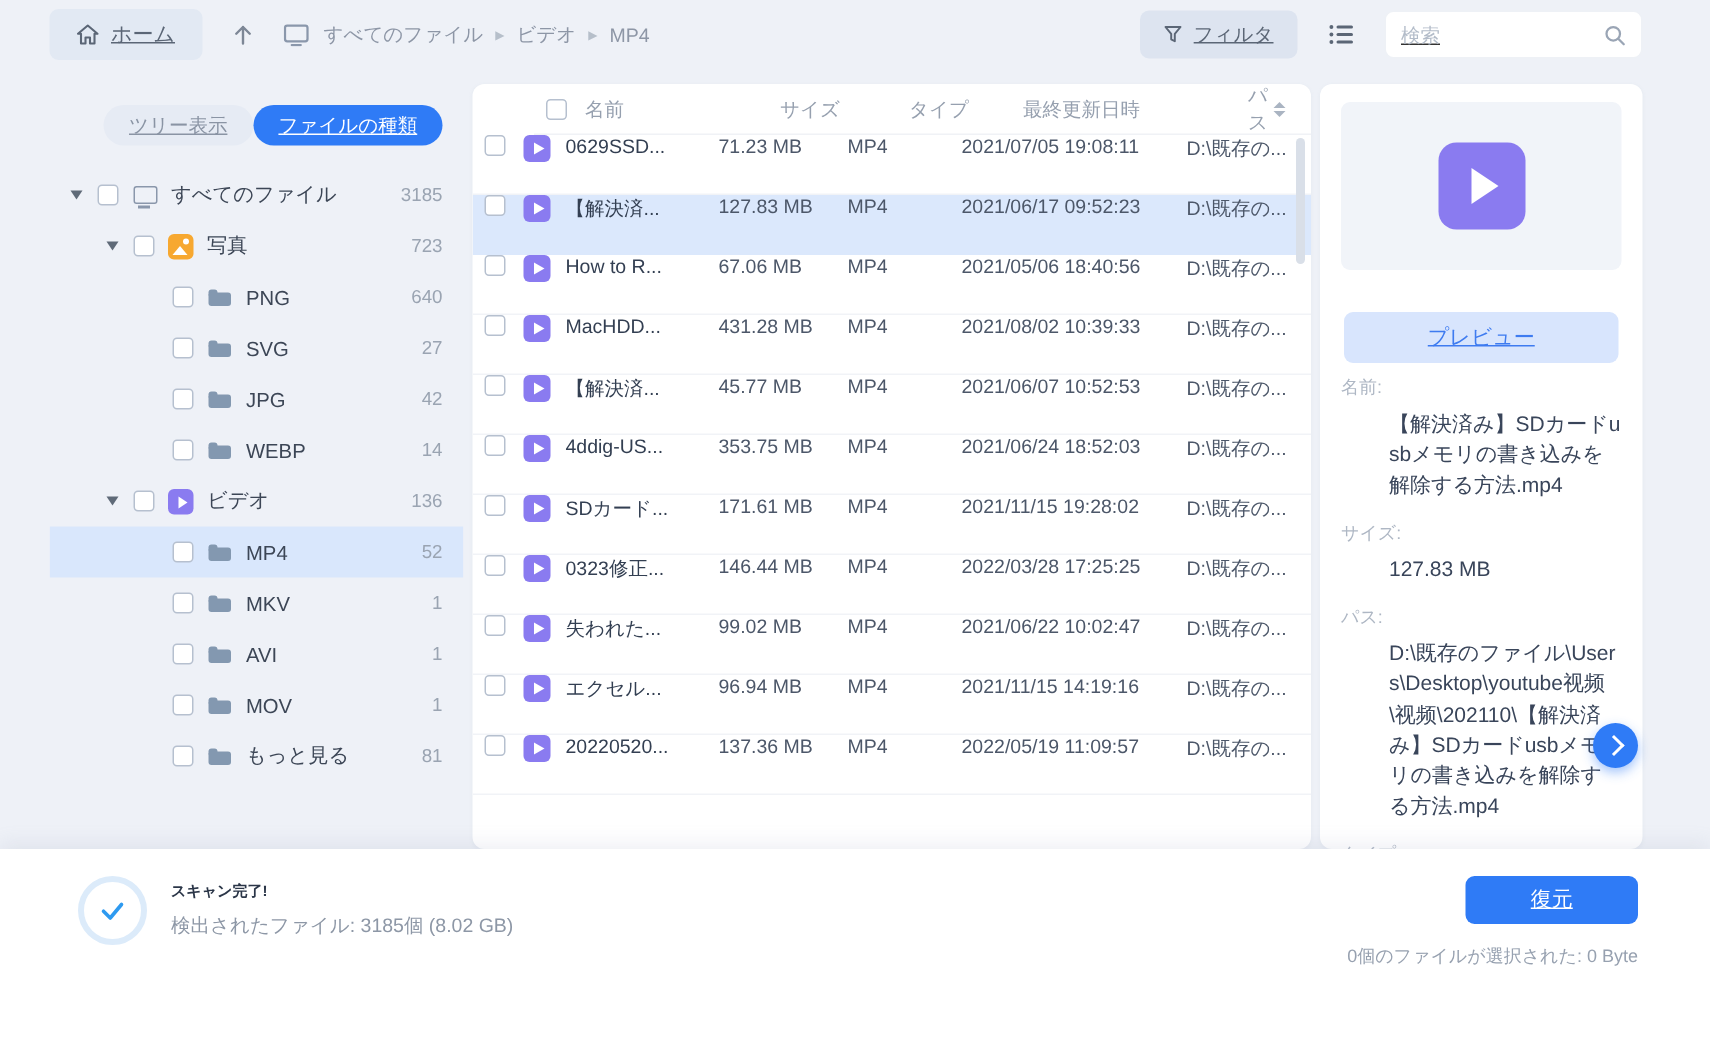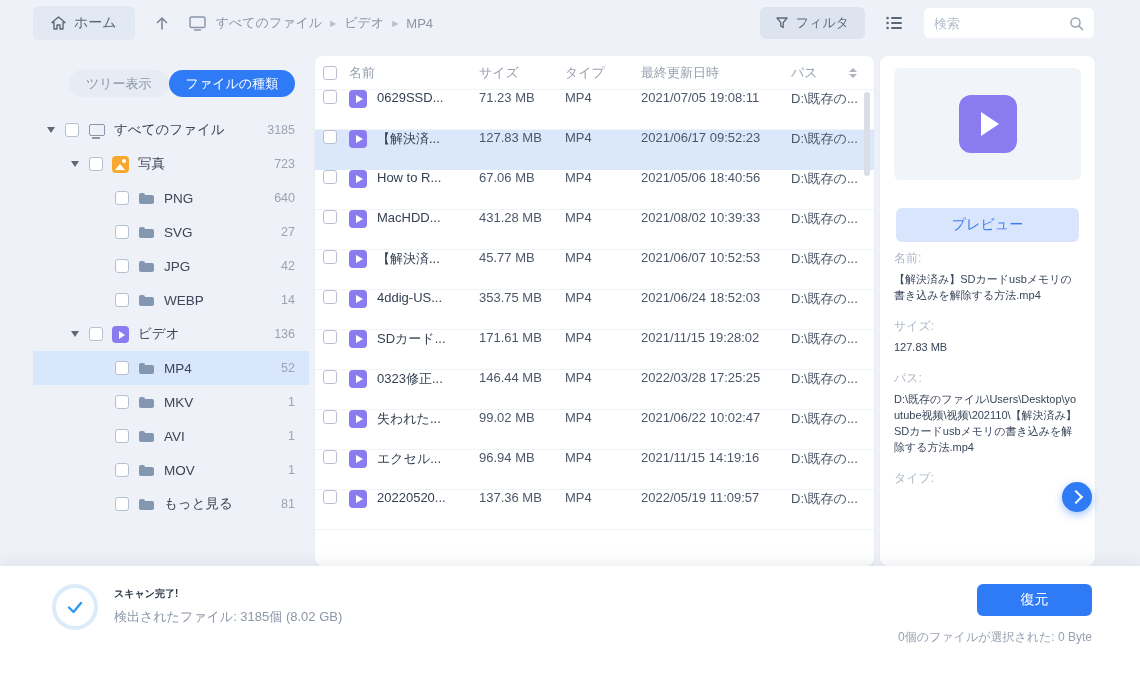--- a/index.html
+++ b/index.html
@@ -1,18 +1,18 @@
 <!DOCTYPE html>
 <html><head>
 <meta charset="utf-8">
 <style>
   * { margin:0; padding:0; box-sizing:border-box; }
   html,body { width:1140px; height:694px; overflow:hidden; }
   body { font-family:"Liberation Sans","DejaVu Sans",sans-serif; background:#e8ecf3; }
-  button, input { font-family:inherit; }
+  button, input { font-family:inherit;text-decoration:underline; }
 
   .window { position:relative; width:1140px; height:694px; background:#eef1f7; display:flex; flex-direction:column; }
 
   
   .titlebar { height:40px; background:#fdfefe; border-bottom:1px solid #f1f3f7; display:flex; align-items:center; padding:0 18px 0 14px; flex:0 0 auto; }
   .logo { width:26px; height:26px; display:inline-flex; }
   .app-title { margin-left:10px; font-size:14px; font-weight:700; color:#2b3442; }
   .win-controls { margin-left:auto; display:flex; align-items:center; gap:24px; }
   .wc { width:18px; height:18px; display:inline-flex; align-items:center; justify-content:center; cursor:pointer; color:#3e4754; }
   .wc.menu { flex-direction:column; align-items:flex-start; gap:3px; }
@@ -63,21 +63,21 @@
   .tico.photo::after { content:''; position:absolute; left:3px; bottom:3px; border-left:5px solid transparent; border-right:5px solid transparent; border-bottom:6px solid #fff; }
   .tico.video { background:#8a7bf0; border-radius:4px; }
   .tico.video::after { content:''; position:absolute; left:7px; top:5px; border-top:4px solid transparent; border-bottom:4px solid transparent; border-left:6px solid #fff; }
   .tico.folder::before { content:''; position:absolute; left:1px; top:3px; width:6px; height:4px; background:#8398b0; border-radius:2px 2px 0 0; }
   .tico.folder::after { content:''; position:absolute; left:1px; top:5px; width:15px; height:9px; background:#8398b0; border-radius:2px; }
   .tlabel { flex:1; white-space:nowrap; overflow:hidden; }
   .tcount { color:#9aa4b2; font-size:12.5px; }
 
   
   .table-card { flex:1; min-width:0; background:#fff; border-radius:8px; position:relative; overflow:hidden; display:flex; flex-direction:column; box-shadow:0 1px 3px rgba(120,135,160,.07); }
-  .thead { height:34px; flex:0 0 auto; display:flex; align-items:center; padding-left:8px; color:#96a0af; font-size:13px; border-bottom:1px solid #f0f2f6; }
+  .thead { height:34px; flex:0 0 auto; display:flex; align-items:center; padding-left:8px; color:#96a0af; font-size:13px; border-bottom:1px solid #f0f2f6;margin-left:41px; }
   .thead .cb { margin-right:12px; }
   .h-name { width:130px; }
   .h-size { width:86px; }
   .h-type { width:76px; }
   .h-date { width:150px; }
   .h-path { flex:1; }
   .sort-ic { width:10px; margin-right:16px; display:flex; flex-direction:column; align-items:center; cursor:pointer; }
   .sort-ic::before { content:''; border-left:4px solid transparent; border-right:4px solid transparent; border-bottom:4px solid #aab4c2; }
   .sort-ic::after { content:''; border-left:4px solid transparent; border-right:4px solid transparent; border-top:4px solid #aab4c2; margin-top:2px; }
   .tbody { flex:1; overflow:hidden; }
@@ -95,21 +95,21 @@
 
   
   .preview { width:215px; flex:0 0 auto; background:#fff; border-radius:8px; padding:12px 14px 0; overflow:hidden; display:flex; flex-direction:column; box-shadow:0 1px 3px rgba(120,135,160,.07); }
   .thumb { height:112px; flex:0 0 auto; background:#f1f4f9; border-radius:6px; display:flex; align-items:center; justify-content:center; margin-bottom:28px; }
   .big-vicon { width:58px; height:58px; background:#8a7bf0; border-radius:12px; position:relative; }
   .big-vicon::after { content:''; position:absolute; left:22px; top:17px; border-top:12px solid transparent; border-bottom:12px solid transparent; border-left:18px solid #fff; }
   .preview-btn { height:34px; flex:0 0 auto; margin:0 2px; background:#d8e5fd; color:#3e7bf0; border:none; border-radius:6px; font-size:14px; cursor:pointer; }
   .detail { flex:1; overflow:hidden; }
   .dlabel { color:#aeb7c4; font-size:12px; margin:14px 0 5px; }
   .detail .dlabel:first-child { margin-top:8px; }
-  .dvalue { color:#39455a; font-size:11px; line-height:1.45; word-break:break-all; }
+  .dvalue { color:#39455a; font-size:14px; line-height:1.45; word-break:break-all;margin-left:32px; }
 
   .next-btn { position:absolute; right:48px; top:436px; width:30px; height:30px; border-radius:50%; background:#2f7bf6; border:none; cursor:pointer; box-shadow:0 3px 8px rgba(47,123,246,.45); z-index:3; }
   .next-btn::after { content:''; position:absolute; left:9px; top:10px; width:8px; height:8px; border-top:2px solid #fff; border-right:2px solid #fff; transform:rotate(45deg); }
 
   
   .statusbar { height:128px; flex:0 0 auto; background:#fff; box-shadow:0 -4px 12px rgba(140,152,175,.14); display:flex; align-items:flex-start; padding:18px 48px 0 52px; position:relative; z-index:2; }
   .scan-circle { width:46px; height:46px; border-radius:50%; border:4px solid #dcebfa; background:#fff; display:flex; align-items:center; justify-content:center; flex:0 0 auto; }
   .scan-text { margin-left:16px; padding-top:3px; }
   .scan-title { font-size:10px; font-weight:700; color:#2b3648; margin-bottom:7px; }
   .scan-detail { font-size:13px; color:#8d97a6; }

